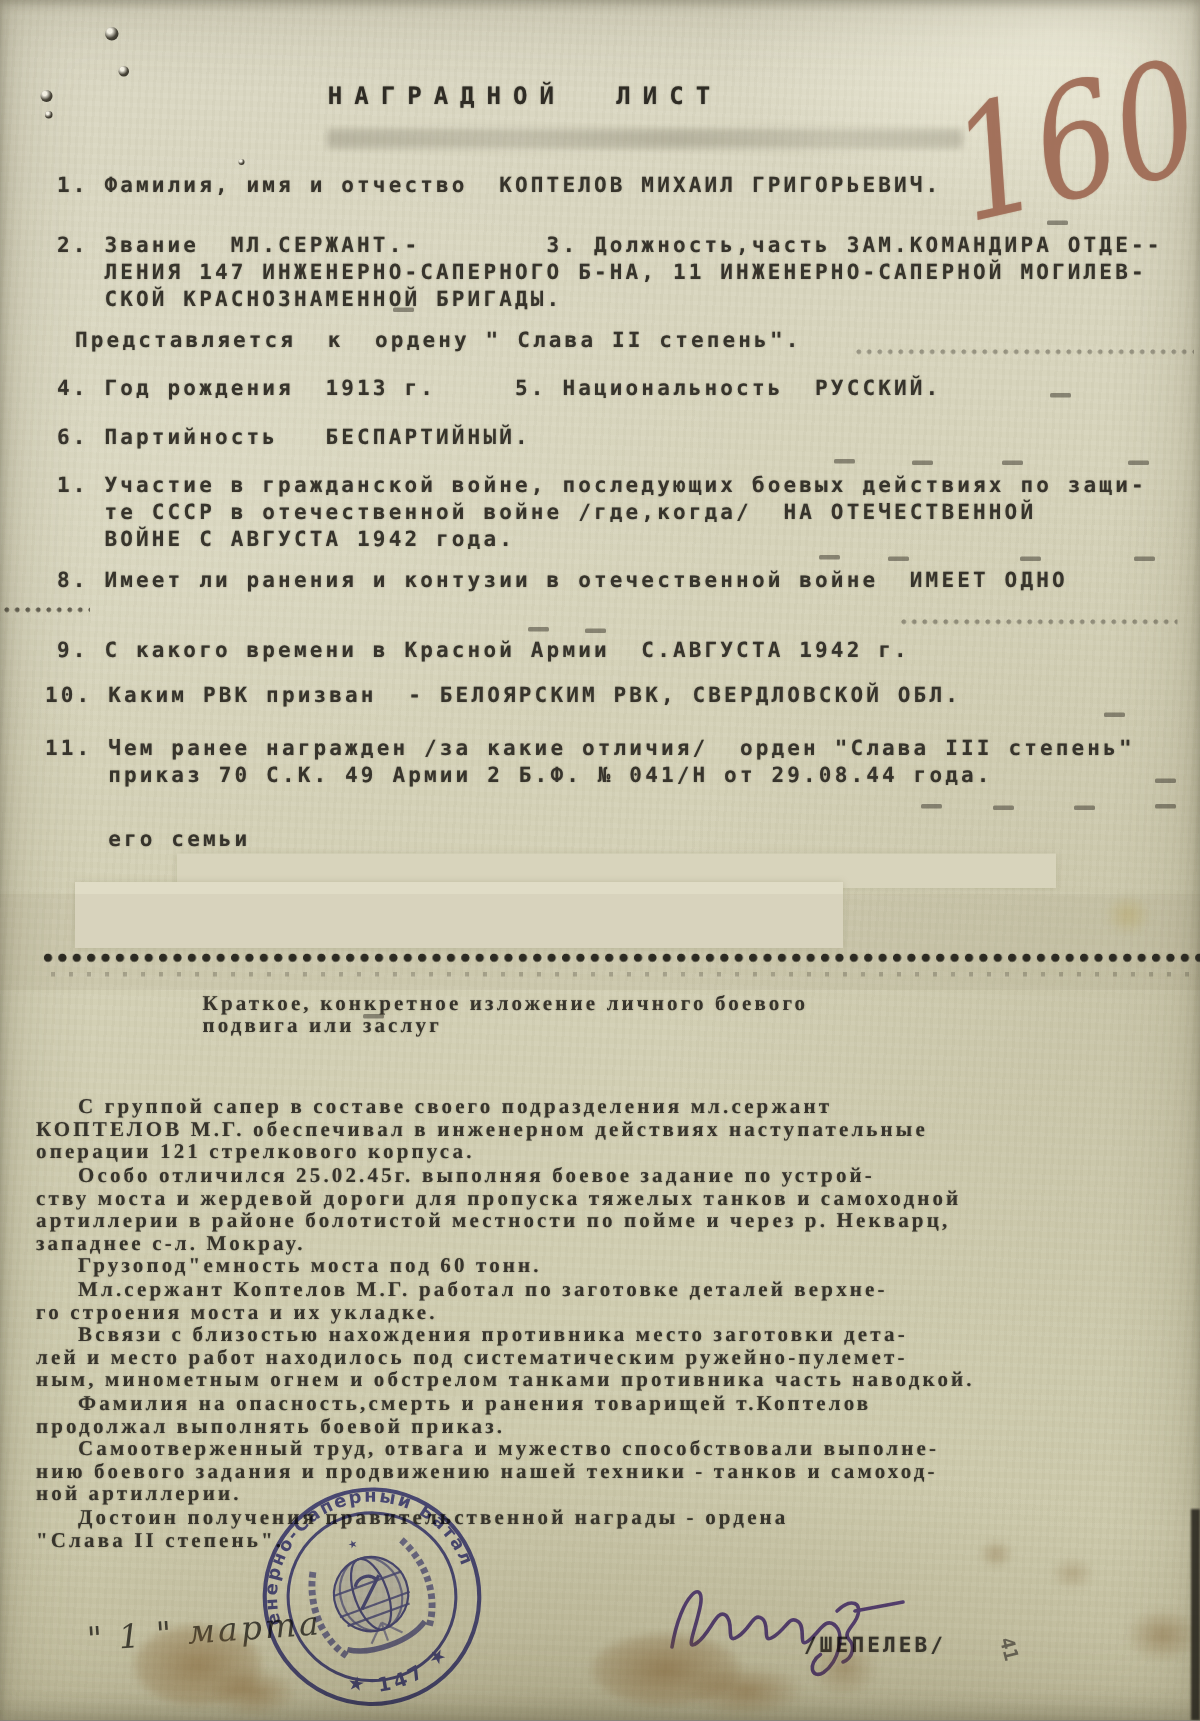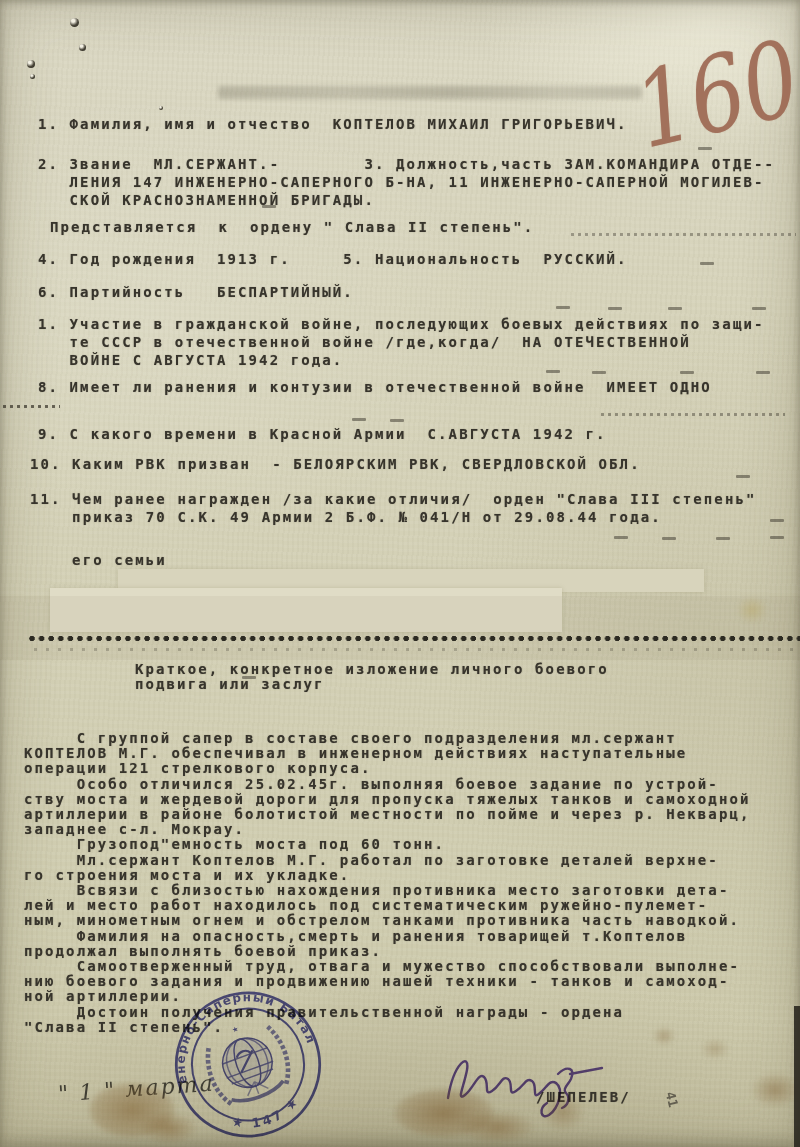--- a/index.html
+++ b/index.html
@@ -12,21 +12,21 @@
       radial-gradient(ellipse 420px 520px at 92% 58%, rgba(118,108,68,.10), transparent 70%),
       radial-gradient(ellipse 700px 240px at 50% 101%, rgba(96,86,52,.22), transparent 78%),
       repeating-linear-gradient(93deg, rgba(92,86,58,.035) 0 2px, transparent 2px 5px),
       repeating-linear-gradient(2deg, rgba(255,255,248,.05) 0 3px, transparent 3px 7px),
       linear-gradient(180deg,#dbd8c4 0%,#d6d3ba 28%,#d3d0b5 55%,#cfccaf 80%,#c8c4a5 100%);
     box-shadow: inset 0 0 55px rgba(82,76,48,.28), inset 0 -6px 14px rgba(60,55,35,.25), inset 0 3px 6px rgba(60,55,40,.22);
   }
   .tl{white-space:pre;font-weight:bold;font-size:14px;line-height:18px;
       letter-spacing:2.1px;color:#37342c;text-shadow:0 0 1px rgba(50,46,36,.45);}
   .item{position:absolute;}
-  #narrative .tl,#section-heading .tl{line-height:15.2px;}
+  #narrative .tl,#section-heading .tl{line-height:15.2px;font-family:Liberation Serif, serif;}
   #section-heading{position:absolute;left:135px;top:662px;}
   #narrative{position:absolute;left:24px;top:731px;}
   #title{position:absolute;left:115px;top:54px;width:470px;text-align:center;
       font-weight:bold;font-size:16px;letter-spacing:8px;word-spacing:16px;color:#2f2c25;
       text-shadow:0 0 1px rgba(40,38,30,.6);}
   #title-smudge{position:absolute;left:218px;top:86px;width:424px;height:13px;
       background:linear-gradient(90deg,rgba(120,116,98,.34),rgba(108,104,88,.22) 30%,rgba(120,116,98,.36) 55%,rgba(110,106,90,.2) 80%,rgba(120,116,98,.3));
       filter:blur(2px);border-radius:3px;}
   #page-number{position:absolute;left:622px;top:34px;width:190px;height:150px;
       font-family:"DejaVu Serif",serif;font-style:italic;font-weight:normal;
@@ -64,20 +64,21 @@
 <body>
 
 <div id="page">
 
   <div class="hole" style="left:70px;top:18px;width:9px;height:9px;"></div>
   <div class="hole" style="left:79px;top:44px;width:7px;height:7px;"></div>
   <div class="hole" style="left:27px;top:60px;width:8px;height:8px;"></div>
   <div class="hole" style="left:30px;top:74px;width:5px;height:5px;"></div>
   <div class="hole" style="left:159px;top:106px;width:4px;height:4px;"></div>
 
+  <div id="title">НАГРАДНОЙ  ЛИСТ</div>
   <div id="title-smudge"></div>
   <div id="page-number">160</div>
 
   <div id="form-items">
       <div class="item" style="top: 115px; left: 38px;">
         <div class="tl">1. Фамилия, имя и отчество  КОПТЕЛОВ МИХАИЛ ГРИГОРЬЕВИЧ.</div>
       </div>
       <div class="item" style="top: 155px; left: 38px;">
         <div class="tl">2. Звание  МЛ.СЕРЖАНТ.-        3. Должность,часть ЗАМ.КОМАНДИРА ОТДЕ--</div>
         <div class="tl">   ЛЕНИЯ 147 ИНЖЕНЕРНО-САПЕРНОГО Б-НА, 11 ИНЖЕНЕРНО-САПЕРНОЙ МОГИЛЕВ-</div>

